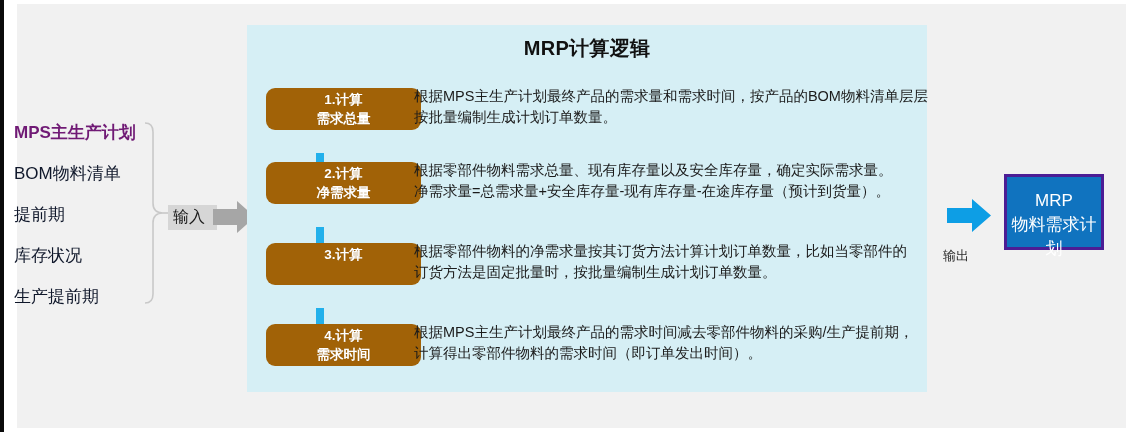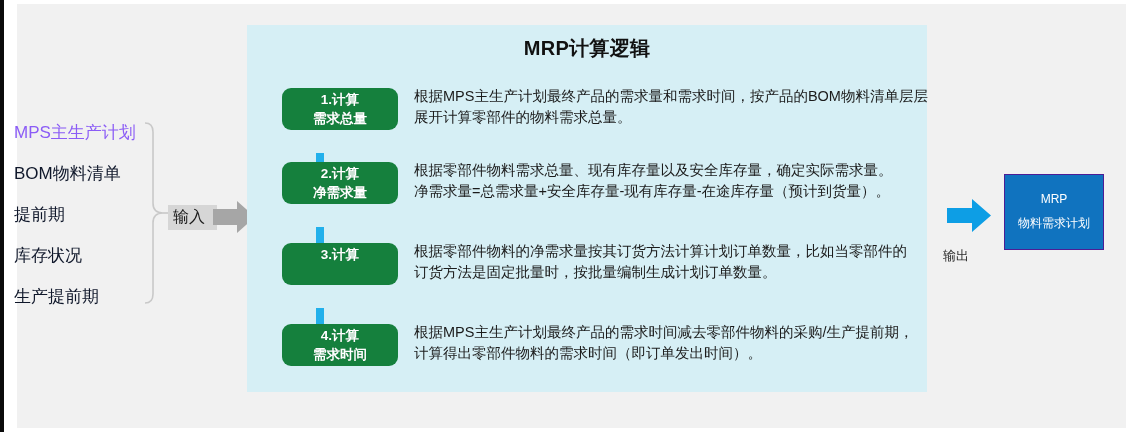--- a/index.html
+++ b/index.html
@@ -56,22 +56,22 @@
     width: 136px;
   }
   .input-item {
     height: 41px;
     line-height: 41px;
     font-size: 17px;
     color: #0f172a;
     white-space: nowrap;
   }
   .input-item.highlight {
-    color: #8b5cf6;
-    font-weight: normal;
+    color: #701a75;
+    font-weight: bold;
   }
 
   
   .brace {
     position: absolute;
     left: 143px;
     top: 121px;
     width: 26px;
     height: 184px;
   }
@@ -126,33 +126,32 @@
   }
   .step-row.r1 { top: 63px; }
   .step-row.r2 { top: 137px; }
   .step-row.r3 { top: 218px; }
   .step-row.r4 { top: 299px; }
 
   .step-chip {
     position: absolute;
     left: 0;
     top: 0;
-    width: 116px;
+    width: 155px;
     height: 42px;
-    background: #15803d;
+    background: #a16207;
     border-radius: 9px;
     color: #ffffff;
     font-size: 13.5px;
     font-weight: bold;
     text-align: center;
     line-height: 19px;
     padding-top: 2px;
     box-sizing: border-box;
     text-shadow: 0 0 1px rgba(0,0,0,0.18);
-    margin-left: 16px;
   }
   .step-chip .l1 { display: block; }
   .step-chip .l2 { display: block; }
 
   .step-desc {
     position: absolute;
     left: 148px;
     top: -2px;
     width: 505px;
     font-size: 14.5px;
@@ -189,24 +188,24 @@
     color: #2b2b2b;
     white-space: nowrap;
   }
   .out-box {
     position: absolute;
     left: 1004px;
     top: 174px;
     width: 100px;
     height: 76px;
     background: #1073bf;
-    border: 1px solid #4c1d95;
+    border: 3px solid #4c1d95;
     box-sizing: border-box;
     color: #ffffff;
-    font-size: 12px;
+    font-size: 17px;
     line-height: 24px;
     text-align: center;
     padding-top: 12px;
     box-sizing: border-box;
   }
   .out-box .l1 { display: block; }
   .out-box .l2 { display: block; }
 </style>
 </head>
 <body>
@@ -241,21 +240,21 @@
 
     <div class="panel-title">MRP计算逻辑</div>
 
     <div class="step-row r1">
       <div class="step-chip">
         <span class="l1">1.计算</span>
         <span class="l2">需求总量</span>
       </div>
       <div class="step-desc">
         <span class="l1">根据MPS主生产计划最终产品的需求量和需求时间，按产品的BOM物料清单层层</span>
-        <span class="l2">展开计算零部件的物料需求总量。</span>
+        <span class="l2">按批量编制生成计划订单数量。</span>
       </div>
     </div>
 
     <svg class="down-arrow a1" viewBox="0 0 22 36">
       <path d="M7 0 L15 0 L15 21 L22 21 L11 36 L0 21 L7 21 Z" fill="#22b0eb"></path>
     </svg>
 
     <div class="step-row r2">
       <div class="step-chip">
         <span class="l1">2.计算</span>

